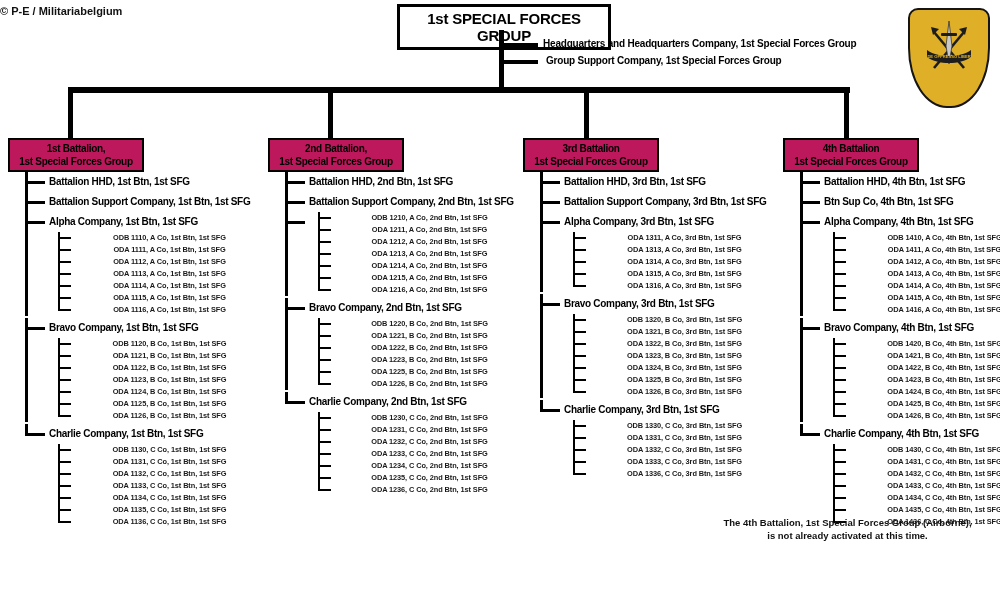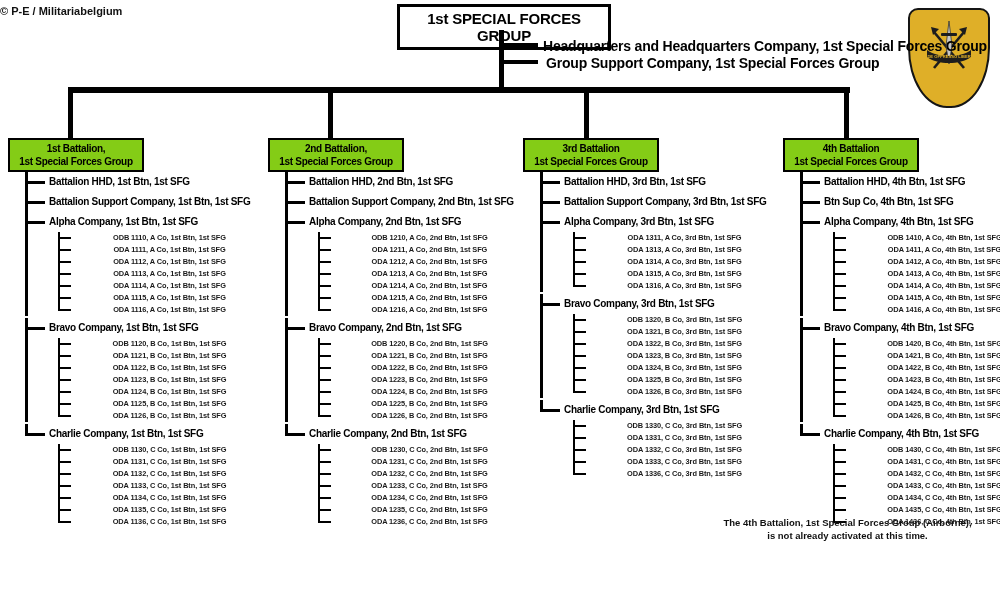--- a/index.html
+++ b/index.html
@@ -4,24 +4,24 @@
 <style>
   html,body{margin:0;padding:0;background:#fff;}
   .stage{position:relative;width:1000px;height:600px;background:#fff;overflow:hidden;
          font-family:"Liberation Sans",sans-serif;color:#000;}
   .credit{position:absolute;left:0;top:5px;font-size:11px;font-weight:bold;color:#111;}
   
   .rootbox{position:absolute;left:397px;top:4px;width:208px;border:3px solid #000;background:#fff;
            text-align:center;font-weight:bold;font-size:15px;padding:3px 0;letter-spacing:-0.2px;}
   
   .ln{position:absolute;background:#000;}
-  .grp-label{position:absolute;font-size:14px;font-weight:bold;letter-spacing:-0.2px;white-space:nowrap;}
+  .grp-label{position:absolute;font-size:10px;font-weight:bold;letter-spacing:-0.2px;white-space:nowrap;}
   
   .col{position:absolute;top:138px;width:256px;}
-  .bbox{width:132px;border:2.5px solid #000;background:#84cc16;text-align:center;font-weight:bold;
+  .bbox{width:132px;border:2.5px solid #000;background:#be185d;text-align:center;font-weight:bold;
         font-size:10px;line-height:13px;padding:2px 0;letter-spacing:-0.3px;}
   .tree{margin-left:17px;}
   .unit,.comp{position:relative;}
   .unit{padding-left:24px;height:20px;line-height:20px;}
   .unit::before,.comp::before{content:'';position:absolute;left:0;top:9px;width:20px;border-top:3px solid #000;}
   .unit::after,.comp::after{content:'';position:absolute;left:0;top:0;bottom:0;border-left:3px solid #000;}
   .comp{padding-left:24px;}
   .comp.last::after{height:10.5px;bottom:auto;}
   .lbl{font-size:10px;font-weight:bold;letter-spacing:-0.3px;white-space:nowrap;}
   .comp-label{height:20px;line-height:20px;}
@@ -123,39 +123,37 @@
       </div>
       <div class="col" style="left: 268px;">
         <div class="bbox">
           <div>2nd Battalion,</div>
           <div>1st Special Forces Group</div>
         </div>
         <div class="tree">
           <div class="unit lbl">Battalion HHD,  2nd Btn, 1st SFG</div>
           <div class="unit lbl">Battalion  Support Company, 2nd Btn,  1st SFG</div>
           <div class="comp">
-            <div class="lbl comp-label">Alpha Company, 2nd Btn,  1st SFG</div>
             <div class="teams">
               <div class="team">ODB 1210, A Co, 2nd Btn,  1st SFG</div>
               <div class="team">ODA 1211, A Co, 2nd Btn,  1st SFG</div>
               <div class="team">ODA 1212, A Co, 2nd Btn,  1st SFG</div>
               <div class="team">ODA 1213, A Co, 2nd Btn,  1st SFG</div>
               <div class="team">ODA 1214, A Co, 2nd Btn,  1st SFG</div>
               <div class="team">ODA 1215, A Co, 2nd Btn,  1st SFG</div>
               <div class="team last">ODA 1216, A Co, 2nd Btn,  1st SFG</div>
             </div>
           </div>
           <div class="comp">
             <div class="lbl comp-label">Bravo Company, 2nd Btn,  1st SFG</div>
             <div class="teams">
               <div class="team">ODB 1220, B Co, 2nd Btn,  1st SFG</div>
               <div class="team">ODA 1221, B Co, 2nd Btn,  1st SFG</div>
               <div class="team">ODA 1222, B Co, 2nd Btn,  1st SFG</div>
               <div class="team">ODA 1223, B Co, 2nd Btn,  1st SFG</div>
-              <div class="team">ODA 1224, B Co, 2nd Btn,  1st SFG</div>
               <div class="team">ODA 1225, B Co, 2nd Btn,  1st SFG</div>
               <div class="team last">ODA 1226, B Co, 2nd Btn,  1st SFG</div>
             </div>
           </div>
           <div class="comp last">
             <div class="lbl comp-label">Charlie Company, 2nd Btn, 1st SFG</div>
             <div class="teams">
               <div class="team">ODB 1230, C Co, 2nd Btn,  1st SFG</div>
               <div class="team">ODA 1231, C Co, 2nd Btn,  1st SFG</div>
               <div class="team">ODA 1232, C Co, 2nd Btn,  1st SFG</div>

